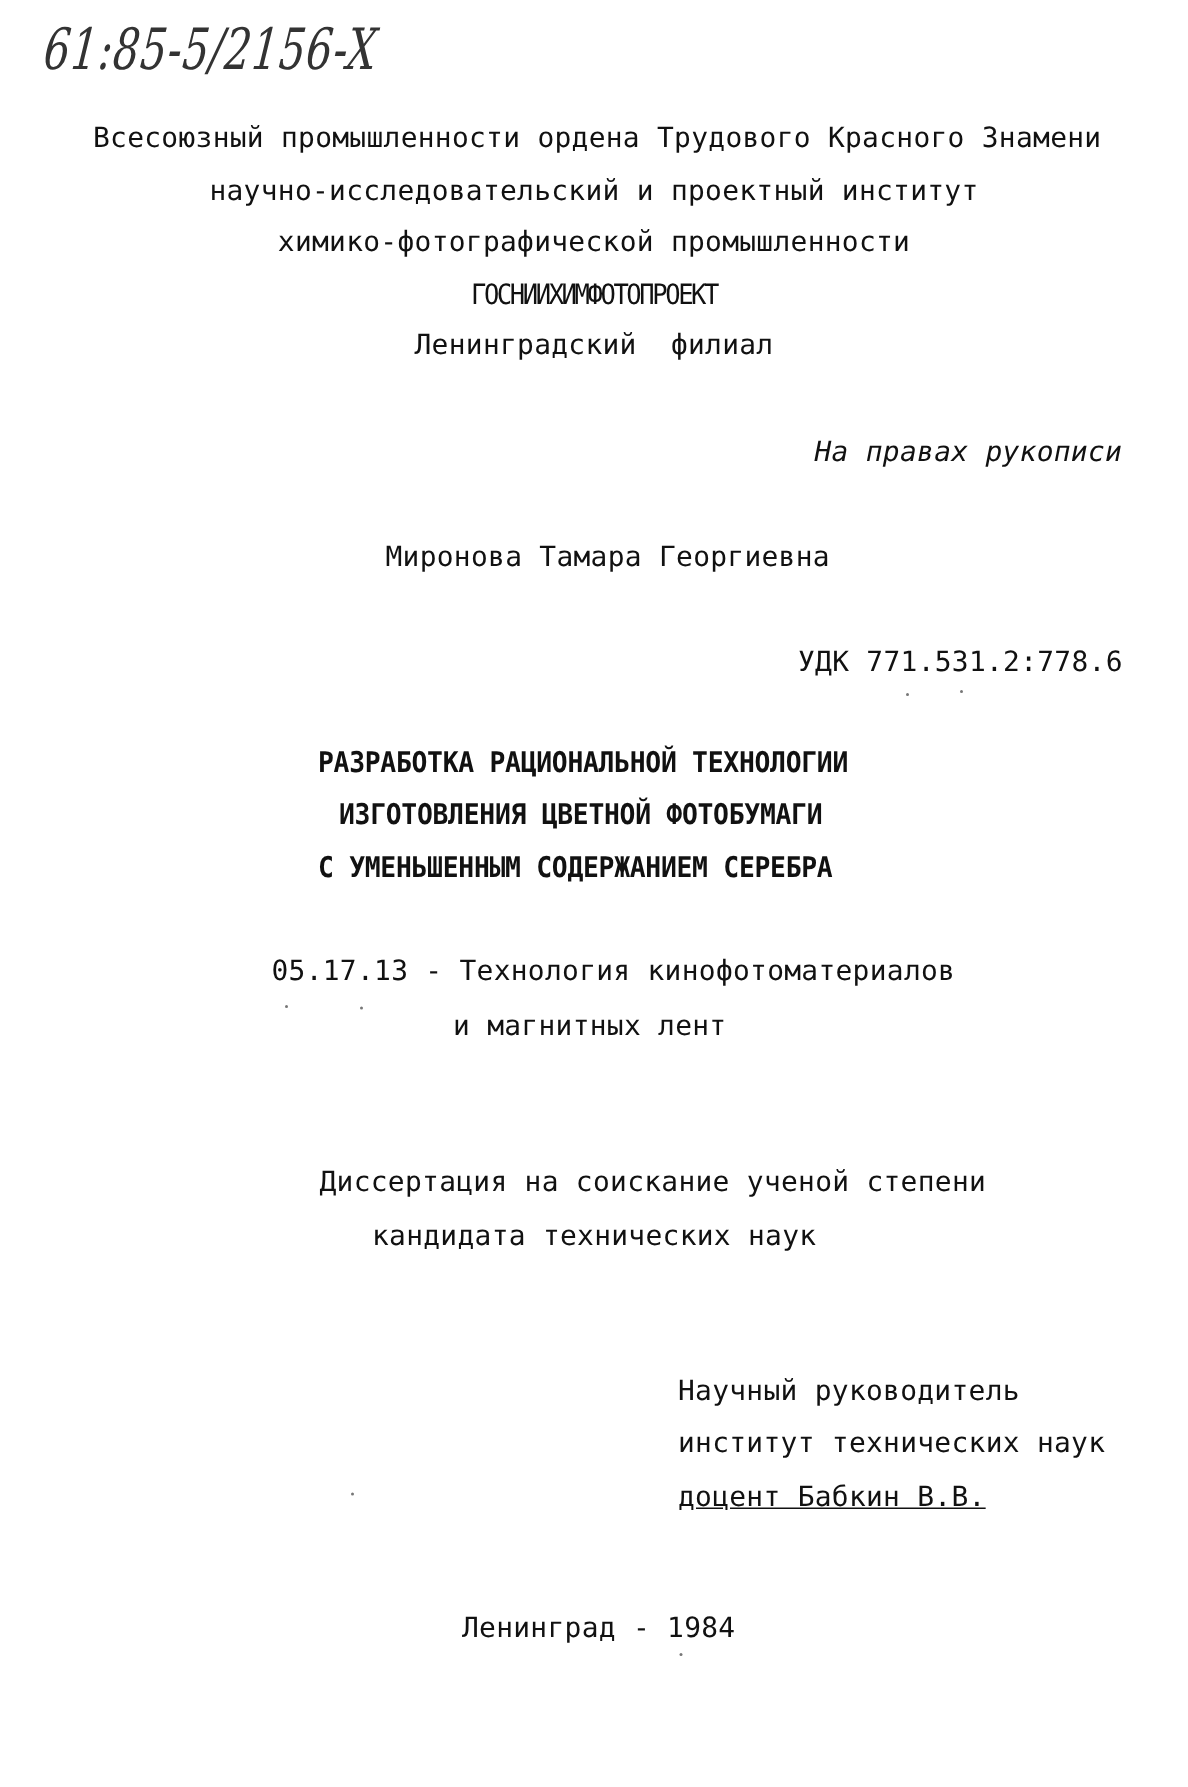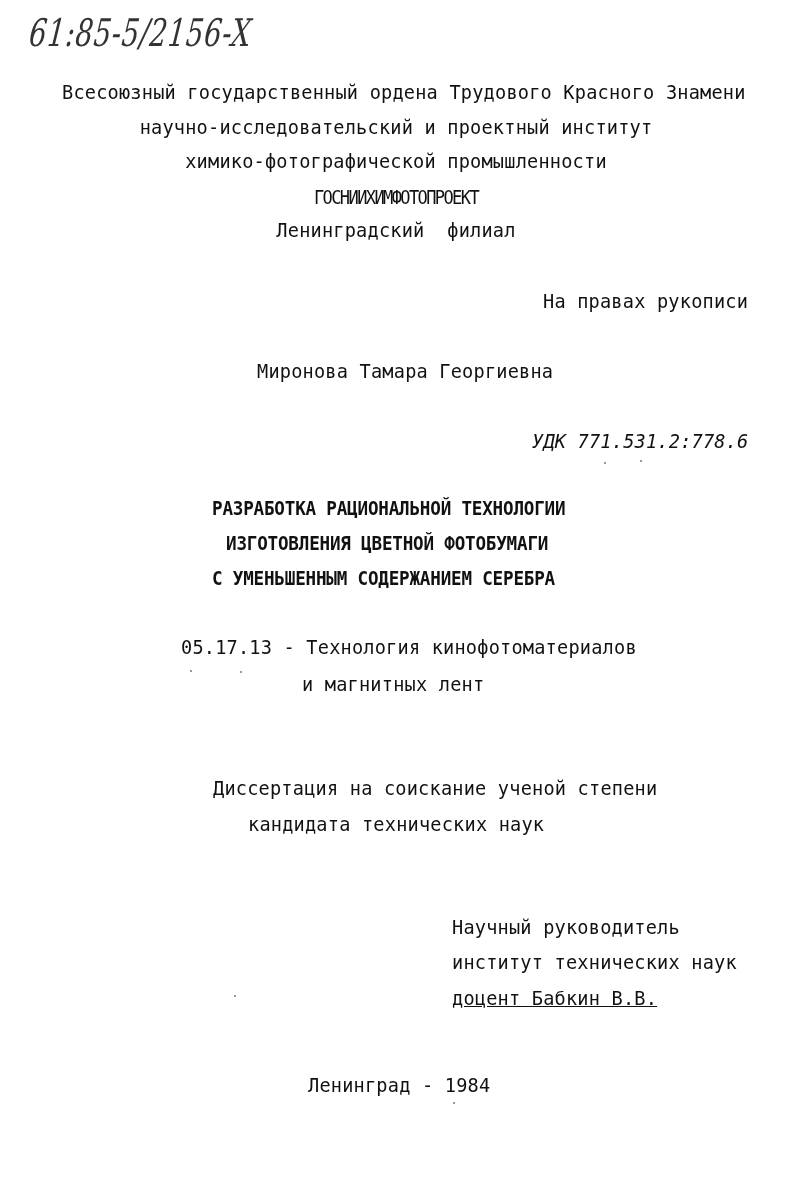--- a/index.html
+++ b/index.html
@@ -61,31 +61,31 @@
       border-radius: 1px;
     }
   </style>
 </head>
 <body>
 
 <div class="page">
 
   <div class="handwritten">61:85-5/2156-X</div>
 
-  <div class="line c1" style="top:82px; left:62px;">Всесоюзный государственный ордена Трудового Красного Знамени</div>
+  <div class="line c1" style="top:82px; left:62px;">Всесоюзный промышленности ордена Трудового Красного Знамени</div>
   <div class="line center" style="top:117px;">научно-исследовательский и проектный институт</div>
   <div class="line center" style="top:151px;">химико-фотографической промышленности</div>
   <div class="line center" style="top:186px; font-size:17px; letter-spacing:-1.6px; transform:scaleY(1.1);">ГОСНИИХИМФОТОПРОЕКТ</div>
   <div class="line center" style="top:220px;">Ленинградский  филиал</div>
 
-  <div class="line" style="top:291px; left:543px;">На правах рукописи</div>
+  <div class="line" style="top:291px; left:543px;font-style:italic;">На правах рукописи</div>
 
   <div class="line" style="top:361px; left:257px;text-align:right;">Миронова Тамара Георгиевна</div>
 
-  <div class="line" style="top:431px; left:532px;font-style:italic;">УДК 771.531.2:778.6</div>
+  <div class="line" style="top:431px; left:532px;">УДК 771.531.2:778.6</div>
 
   <div class="line title" style="top:498px; left:212px;">РАЗРАБОТКА РАЦИОНАЛЬНОЙ ТЕХНОЛОГИИ</div>
   <div class="line title" style="top:533px; left:226px;">ИЗГОТОВЛЕНИЯ ЦВЕТНОЙ ФОТОБУМАГИ</div>
   <div class="line title" style="top:568px; left:212px;">С УМЕНЬШЕННЫМ СОДЕРЖАНИЕМ СЕРЕБРА</div>
 
   <div class="line" style="top:637px; left:181px;">05.17.13 - Технология кинофотоматериалов</div>
   <div class="line" style="top:674px; left:302px;">и магнитных лент</div>
 
   <div class="line" style="top:778px; left:178px;margin-left:35px;">Диссертация на соискание ученой степени</div>
   <div class="line" style="top:814px; left:248px;">кандидата технических наук</div>

